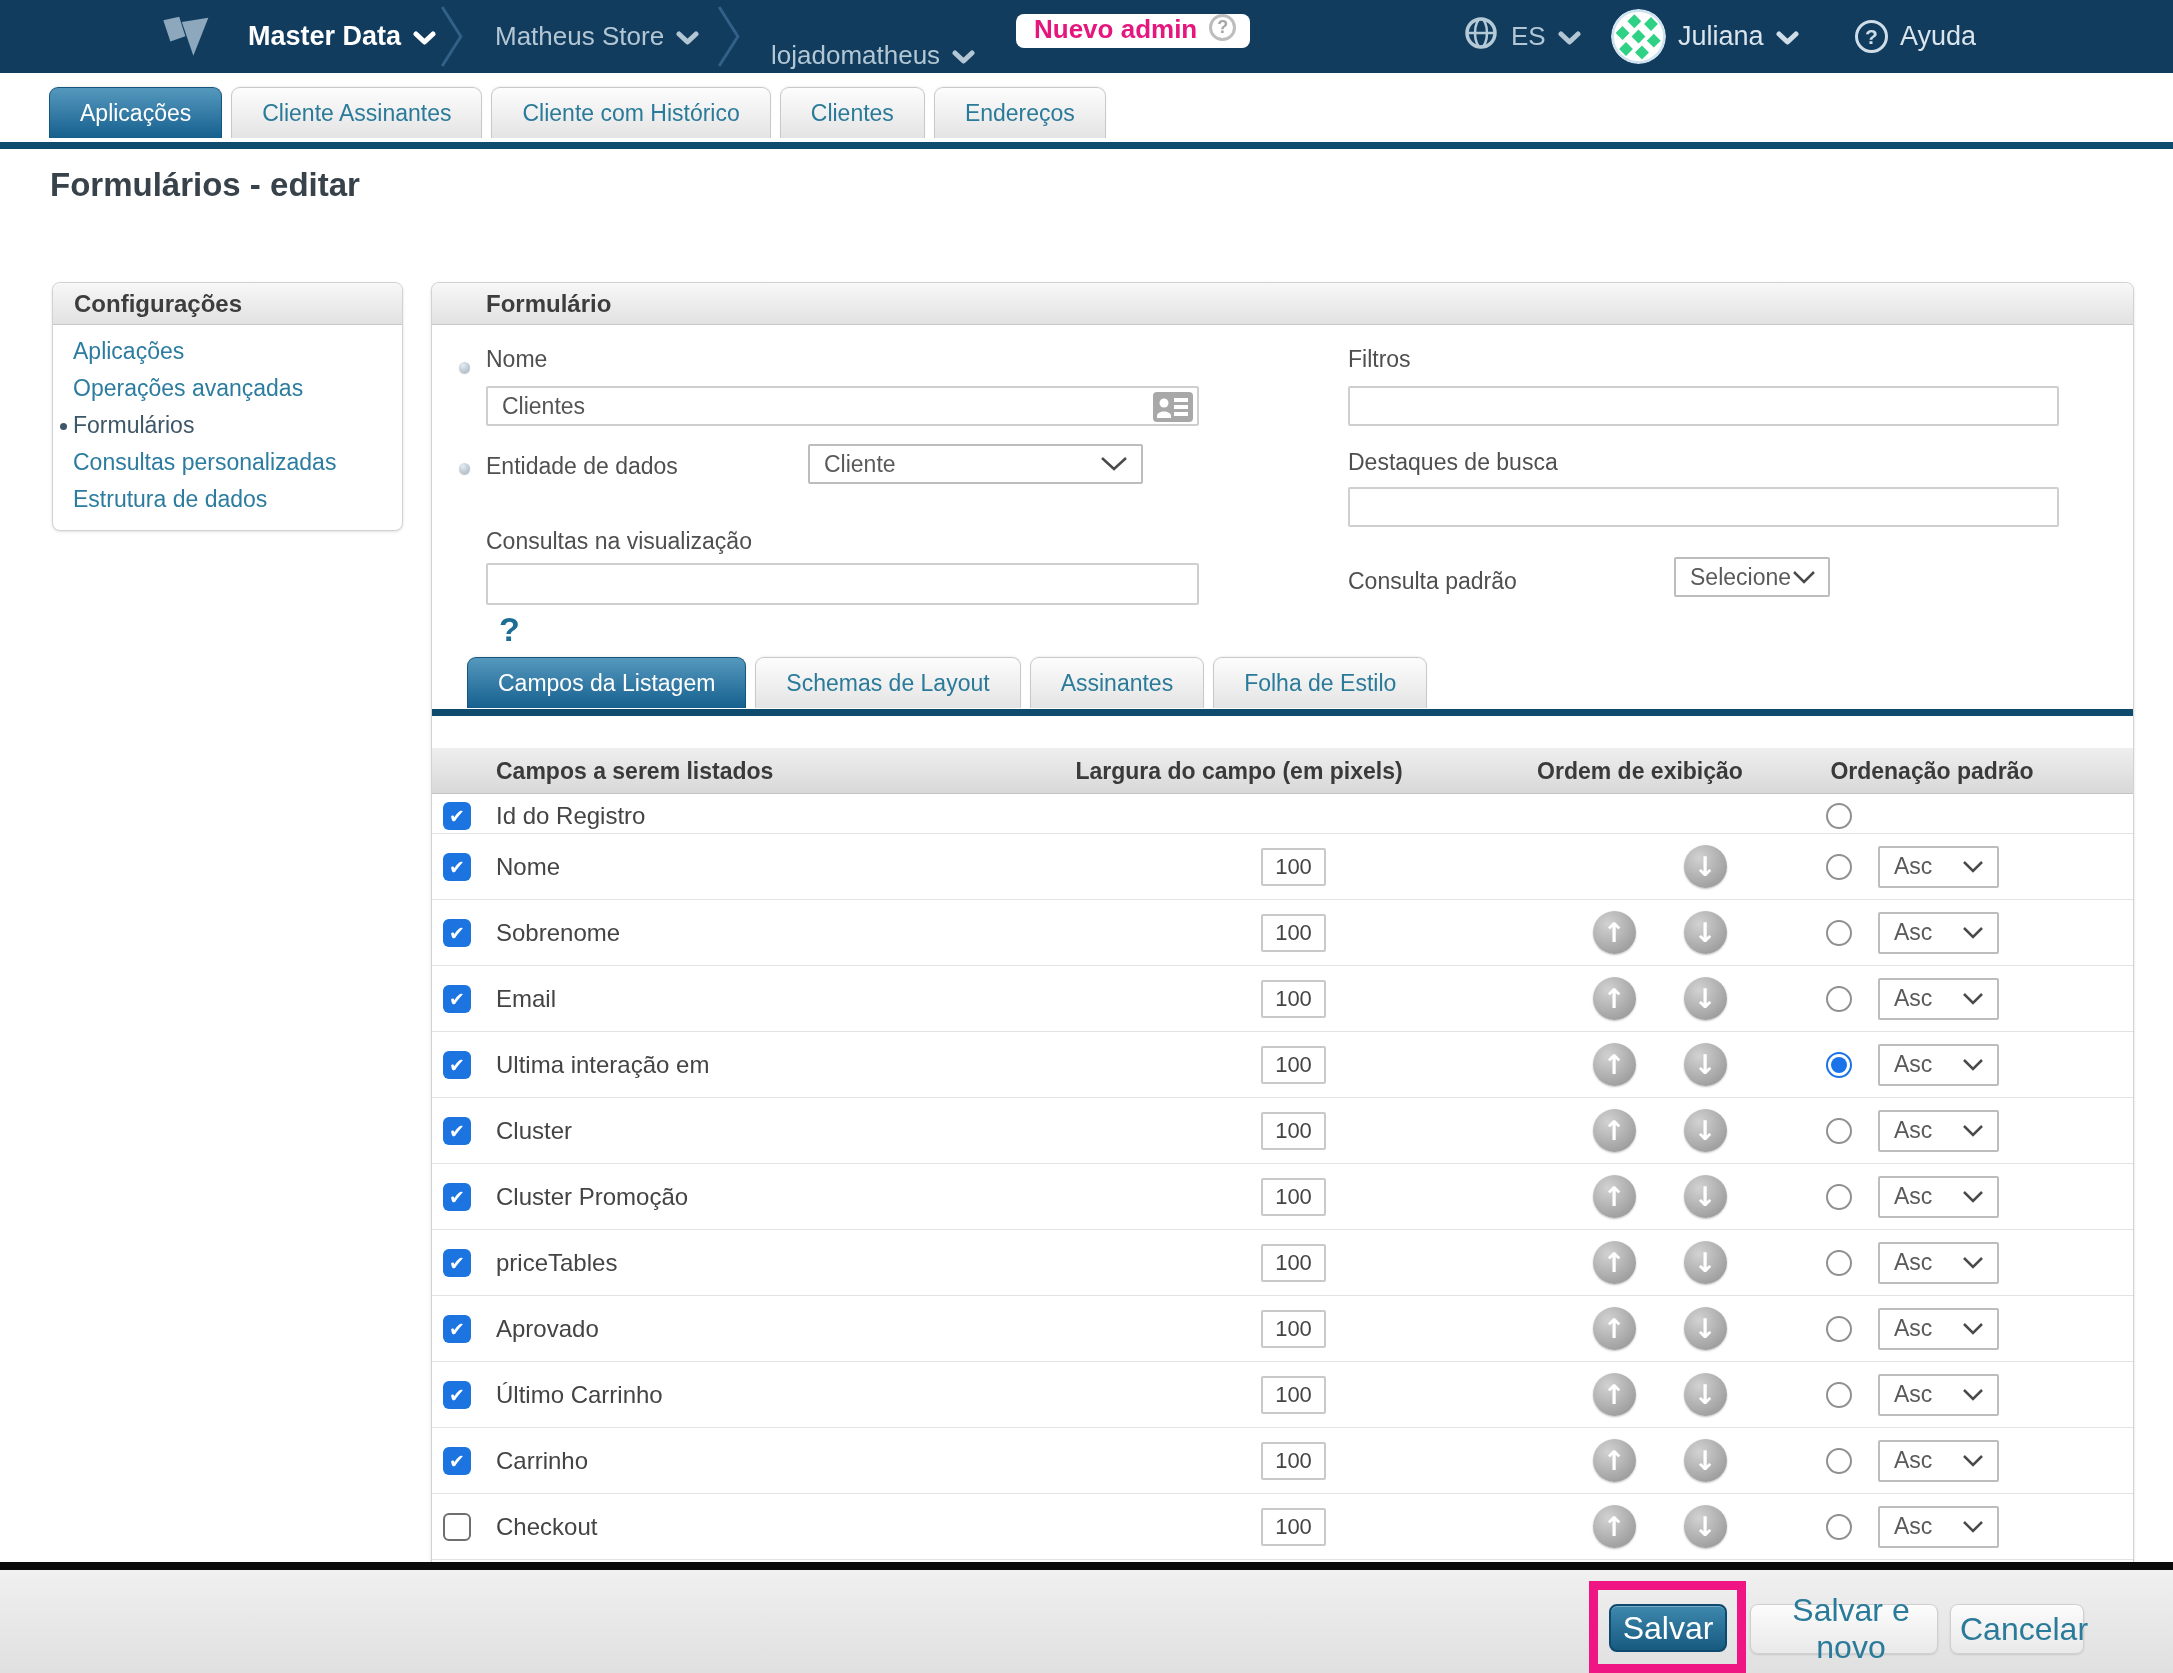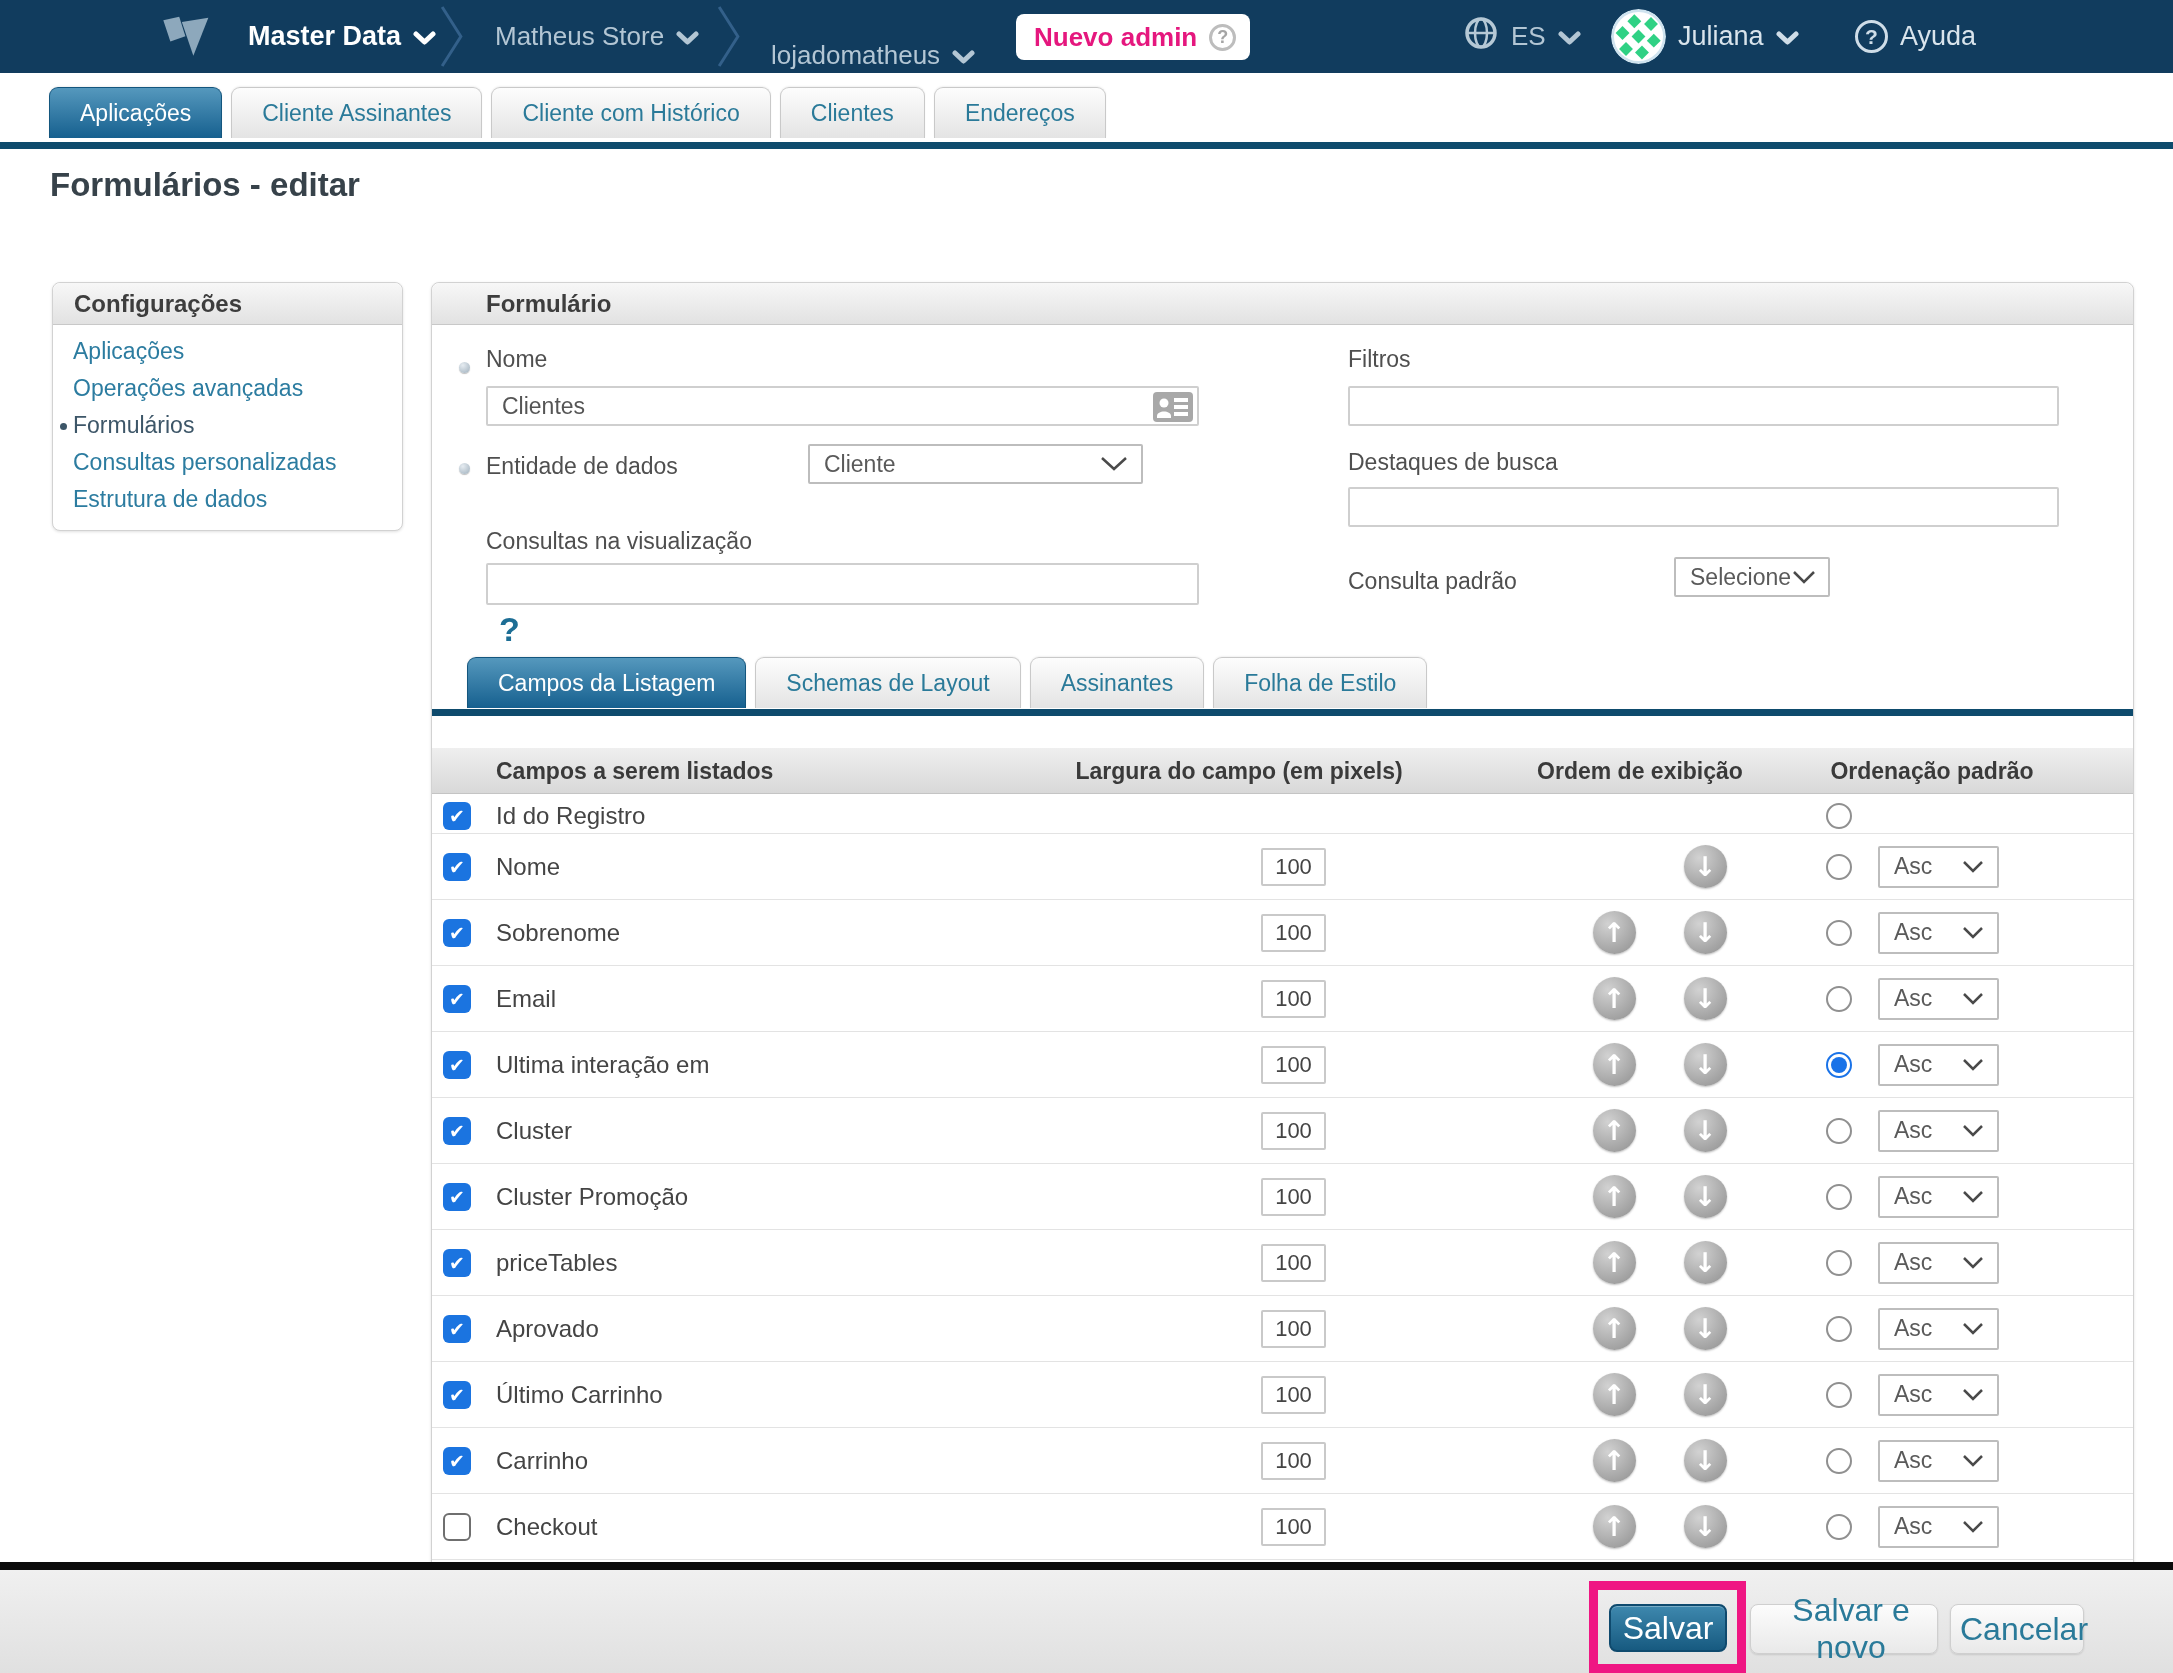--- a/index.html
+++ b/index.html
@@ -8,22 +8,22 @@
           font-family:"Liberation Sans","DejaVu Sans",sans-serif;color:#4a4a4a;font-size:23px;}
 
   
   .topbar{position:absolute;left:0;top:0;width:2173px;height:73px;background:#113c5e;}
   .tb{position:absolute;top:0;height:73px;display:flex;align-items:center;gap:12px;color:#b3c6d4;cursor:pointer;}
   .tb .chev{margin-top:4px;}
   .tb-product{left:248px;color:#ffffff;font-weight:bold;font-size:27px;}
   .tb-store{left:495px;font-size:26px;}
   .tb-account{left:771px;font-size:26px;margin-top:19px;}
   .tb-sep{position:absolute;top:2px;}
-  .badge{position:absolute;left:1016px;top:14px;height:46px;background:#fff;border-radius:8px;
-         display:flex;align-items:center;gap:12px;padding:0 14px 0 18px;cursor:pointer;}
+  .badge{position:absolute;left:1016px;top:14px;height:34px;background:#fff;border-radius:8px;
+         display:flex;align-items:flex-start;gap:12px;padding:0 14px 0 18px;cursor:pointer;}
   .badge .badge-text{color:#e5177e;font-weight:bold;font-size:26px;}
   .qcircle{width:27px;height:27px;border:3px solid #bdbdbd;border-radius:50%;display:flex;align-items:center;justify-content:center;}
   .qcircle::after{content:"?";color:#a5a5a5;font-size:18px;font-weight:bold;}
   .tb-lang{left:1463px;font-size:26px;}
   .tb-user{left:1611px;font-size:27px;color:#d9e4ec;}
   .tb-help{left:1855px;font-size:27px;color:#d9e4ec;}
   .q2{width:33px;height:33px;border:3px solid #cfdde8;border-radius:50%;display:flex;align-items:center;justify-content:center;}
   .q2::after{content:"?";color:#cfdde8;font-size:21px;font-weight:bold;}
   .avatar{width:55px;height:55px;border-radius:50%;overflow:hidden;flex:0 0 auto;}
   .logo{position:absolute;left:158px;top:15px;}

